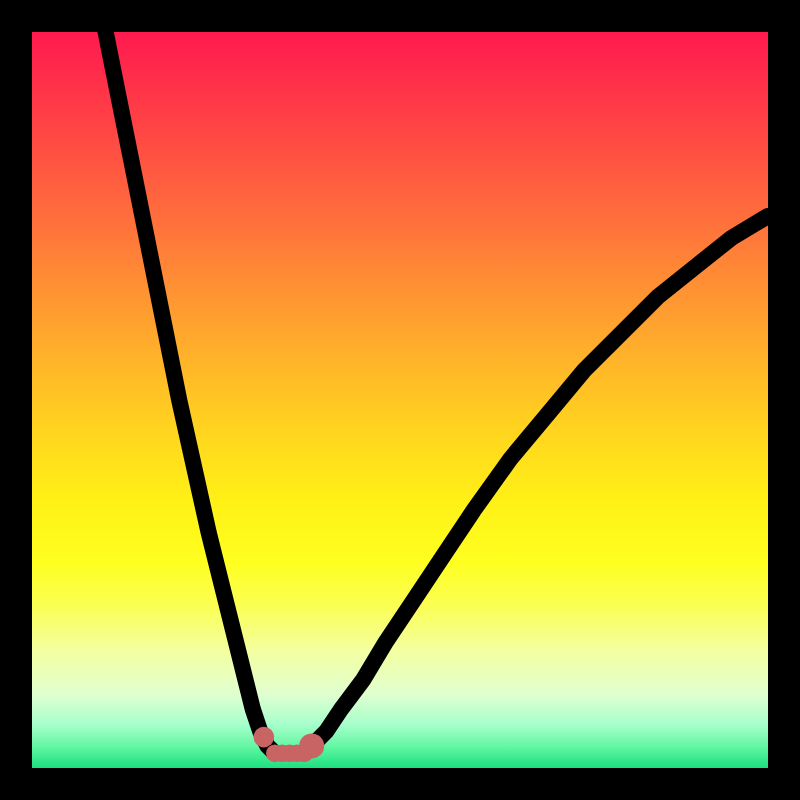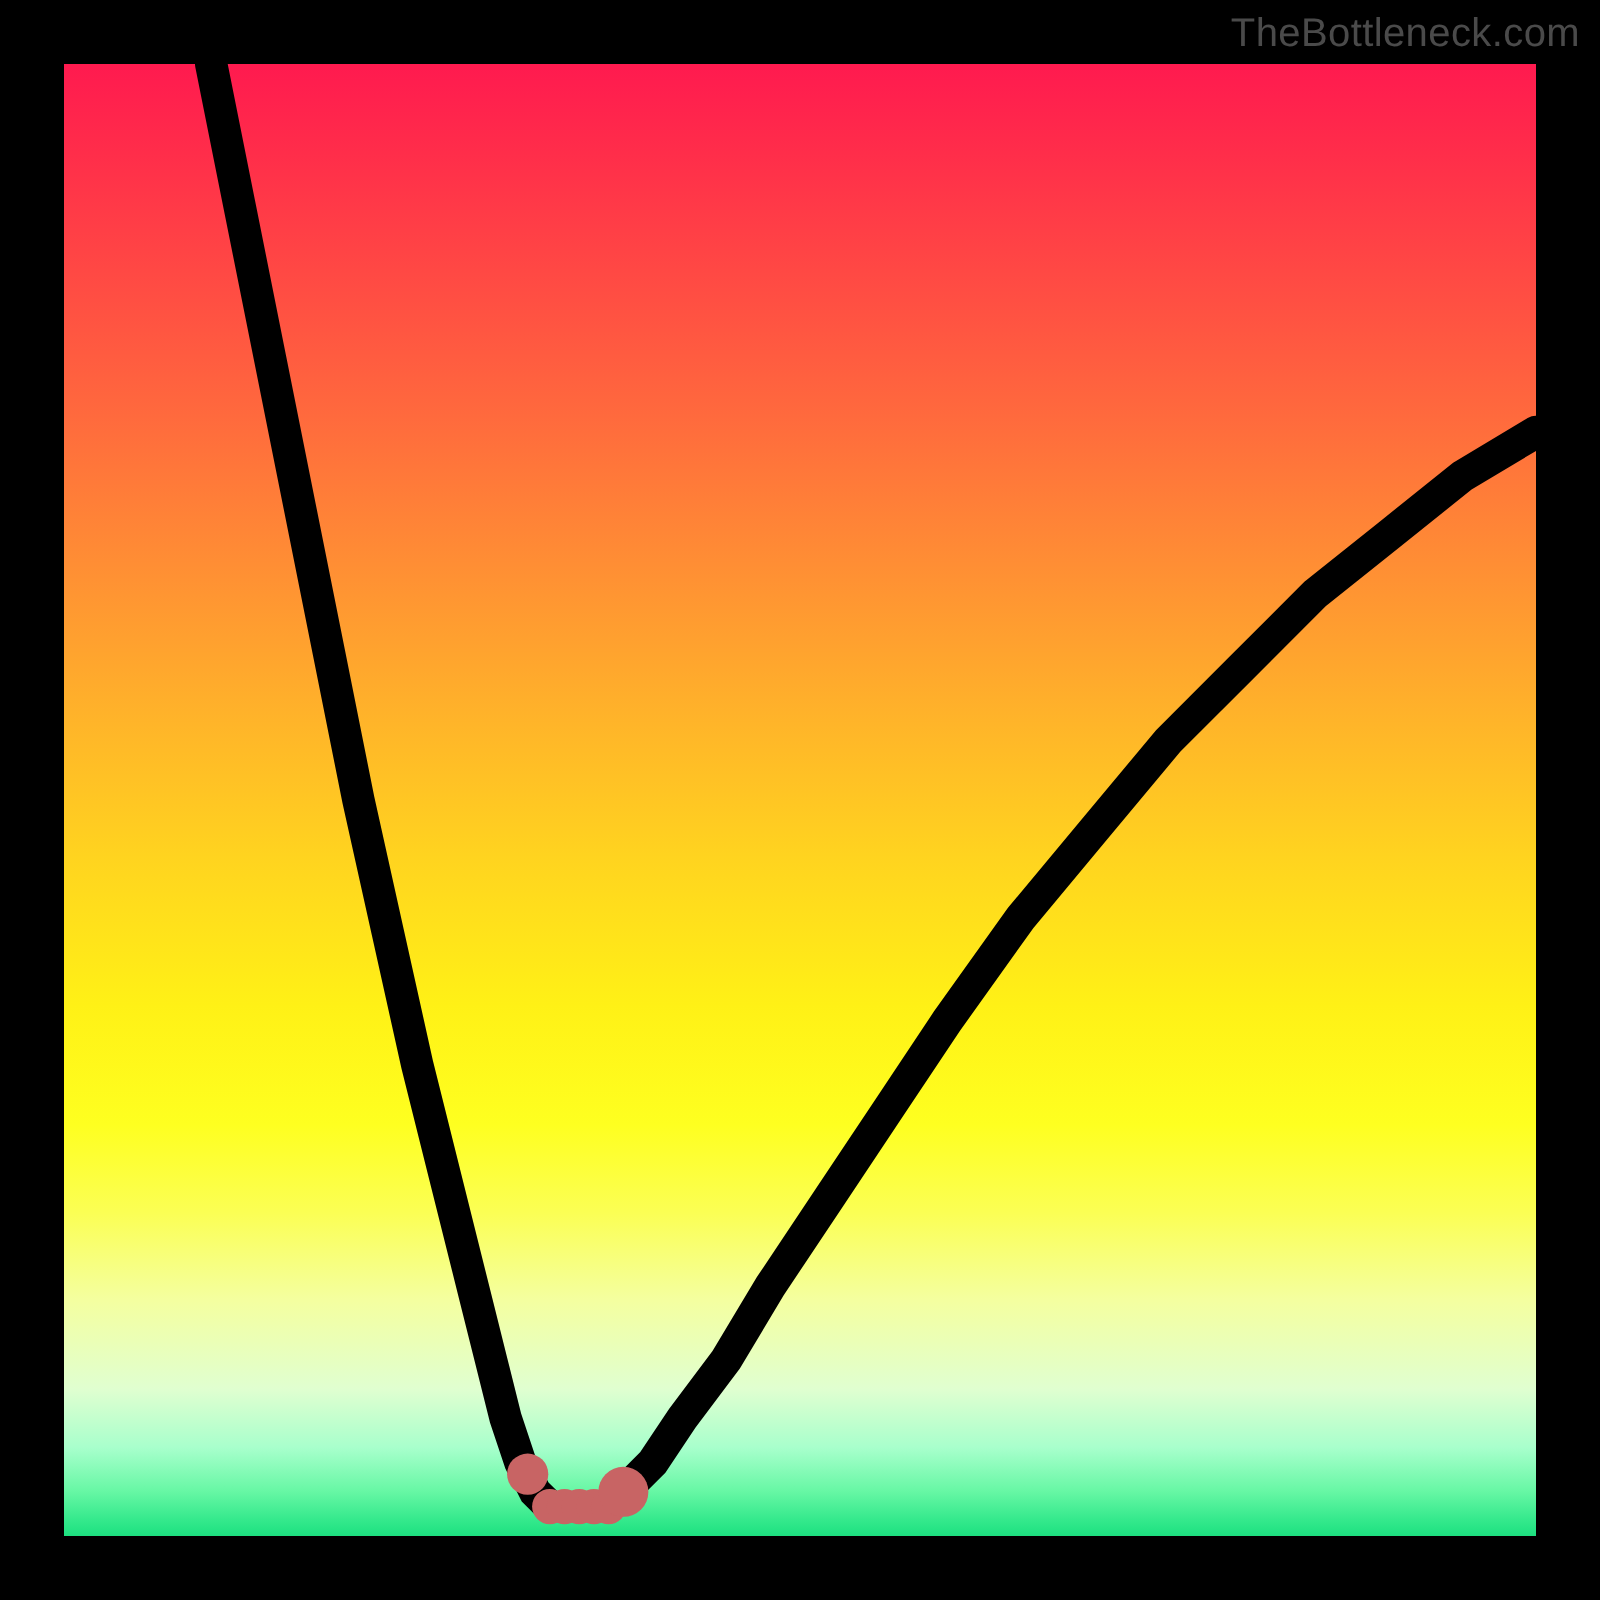--- a/index.html
+++ b/index.html
@@ -94,14 +94,13 @@
           <circle cx="31.5" cy="95.8" r="1.4" class="marker"></circle>
           <circle cx="33" cy="98" r="1.2" class="marker"></circle>
           <circle cx="34" cy="98" r="1.2" class="marker"></circle>
           <circle cx="35" cy="98" r="1.2" class="marker"></circle>
           <circle cx="36" cy="98" r="1.2" class="marker"></circle>
           <circle cx="37" cy="98" r="1.2" class="marker"></circle>
           <circle cx="38" cy="97" r="1.7" class="marker"></circle>
         </g>
     </svg>
   </div>
-  <div class="watermark">TheBottleneck.com</div>
 </div>
 
 </body></html>

